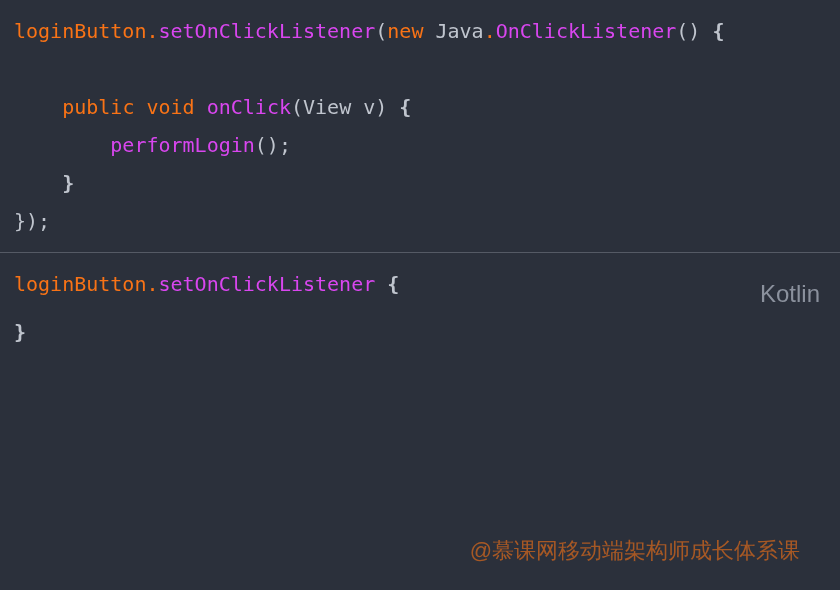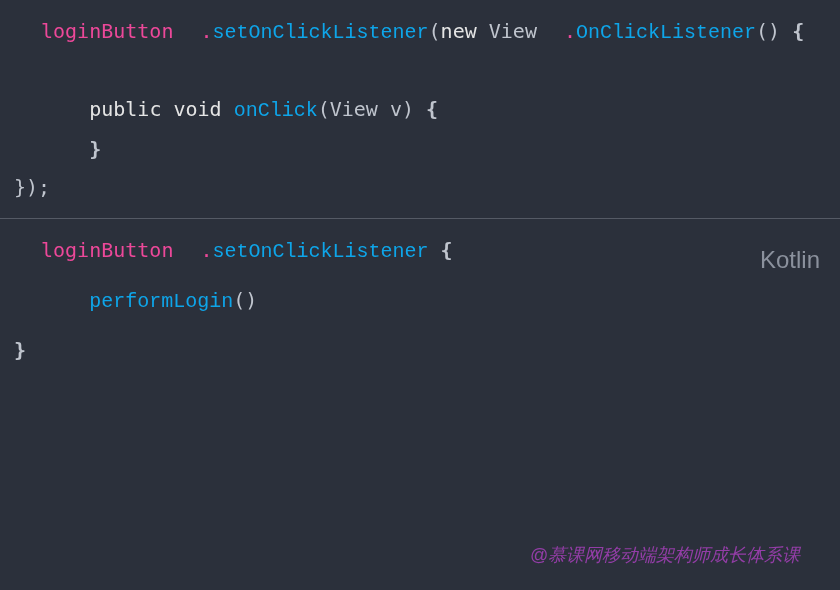--- a/index.html
+++ b/index.html
@@ -39,48 +39,47 @@
     .lang-java {
       bottom: 12px;
     }
     .lang-kotlin {
       top: 18px;
     }
     .watermark {
       position: absolute;
       bottom: 18px;
       right: 40px;
-      color: #d946ef;
+      color: #f97316;
       font-family: sans-serif;
-      font-size: 18px;
-      font-style: italic;
+      font-size: 22px;
       opacity: 0.6;
     }
     
-    .c-default { color: #ec4899; margin-left: 27px; }
-    .c-method { color: #0ea5e9; font-family: Liberation Mono, monospace; }
-    .c-keyword { color: #e5e5e5; margin-top: 24px; }
+    .c-default { color: #f97316; }
+    .c-method { color: #d946ef; }
+    .c-keyword { color: #f97316; margin-top: 24px; }
     .c-type { color: #c0c5ce; }
     .c-annotation { color: #ebcb8b; }
     .c-paren { color: #c0c5ce; }
     .c-brace { color: #c0c5ce; }
     .c-bold { font-weight: bold; }
     .kotlin-block .c-brace { font-weight: bold; }
   </style>
 </head>
 <body>
 
 <div class="code-block code-block-top">
-  <div class="code-line"><span class="c-default">loginButton</span><span class="c-default">.</span><span class="c-method">setOnClickListener</span><span class="c-paren">(</span><span class="c-keyword">new</span><span class="c-type"> View</span><span class="c-default">.</span><span class="c-method">OnClickListener</span><span class="c-paren">()</span><span class="c-brace c-bold"> {</span></div>
+  <div class="code-line"><span class="c-default">loginButton</span><span class="c-default">.</span><span class="c-method">setOnClickListener</span><span class="c-paren">(</span><span class="c-keyword">new</span><span class="c-type"> Java</span><span class="c-default">.</span><span class="c-method">OnClickListener</span><span class="c-paren">()</span><span class="c-brace c-bold"> {</span></div>
   <div class="code-line"><span class="c-default">    </span></div>
   <div class="code-line"><span class="c-default">    </span><span class="c-keyword">public</span><span> </span><span class="c-keyword">void</span><span> </span><span class="c-method">onClick</span><span class="c-paren">(</span><span class="c-type">View v</span><span class="c-paren">)</span><span class="c-brace c-bold"> {</span></div>
+  <div class="code-line"><span class="c-default">        </span><span class="c-method">performLogin</span><span class="c-paren">();</span></div>
   <div class="code-line"><span class="c-default">    </span><span class="c-brace c-bold">}</span></div>
   <div class="code-line"><span class="c-paren">});</span></div>
 </div>
 
 <div class="code-block kotlin-block">
   <div class="lang-label lang-kotlin">Kotlin</div>
   <div class="code-line"><span class="c-default">loginButton</span><span class="c-default">.</span><span class="c-method">setOnClickListener</span><span class="c-brace c-bold"> {</span></div>
-  <div class="code-line" style="margin-top:10px"><span class="c-default">    </span><span class="c-method">performLogin</span><span class="c-paren">()</span></div>
   <div class="code-line" style="margin-top:10px"><span class="c-brace c-bold">}</span></div>
 </div>
 
 <div class="watermark">@慕课网移动端架构师成长体系课</div>
 
 </body></html>

